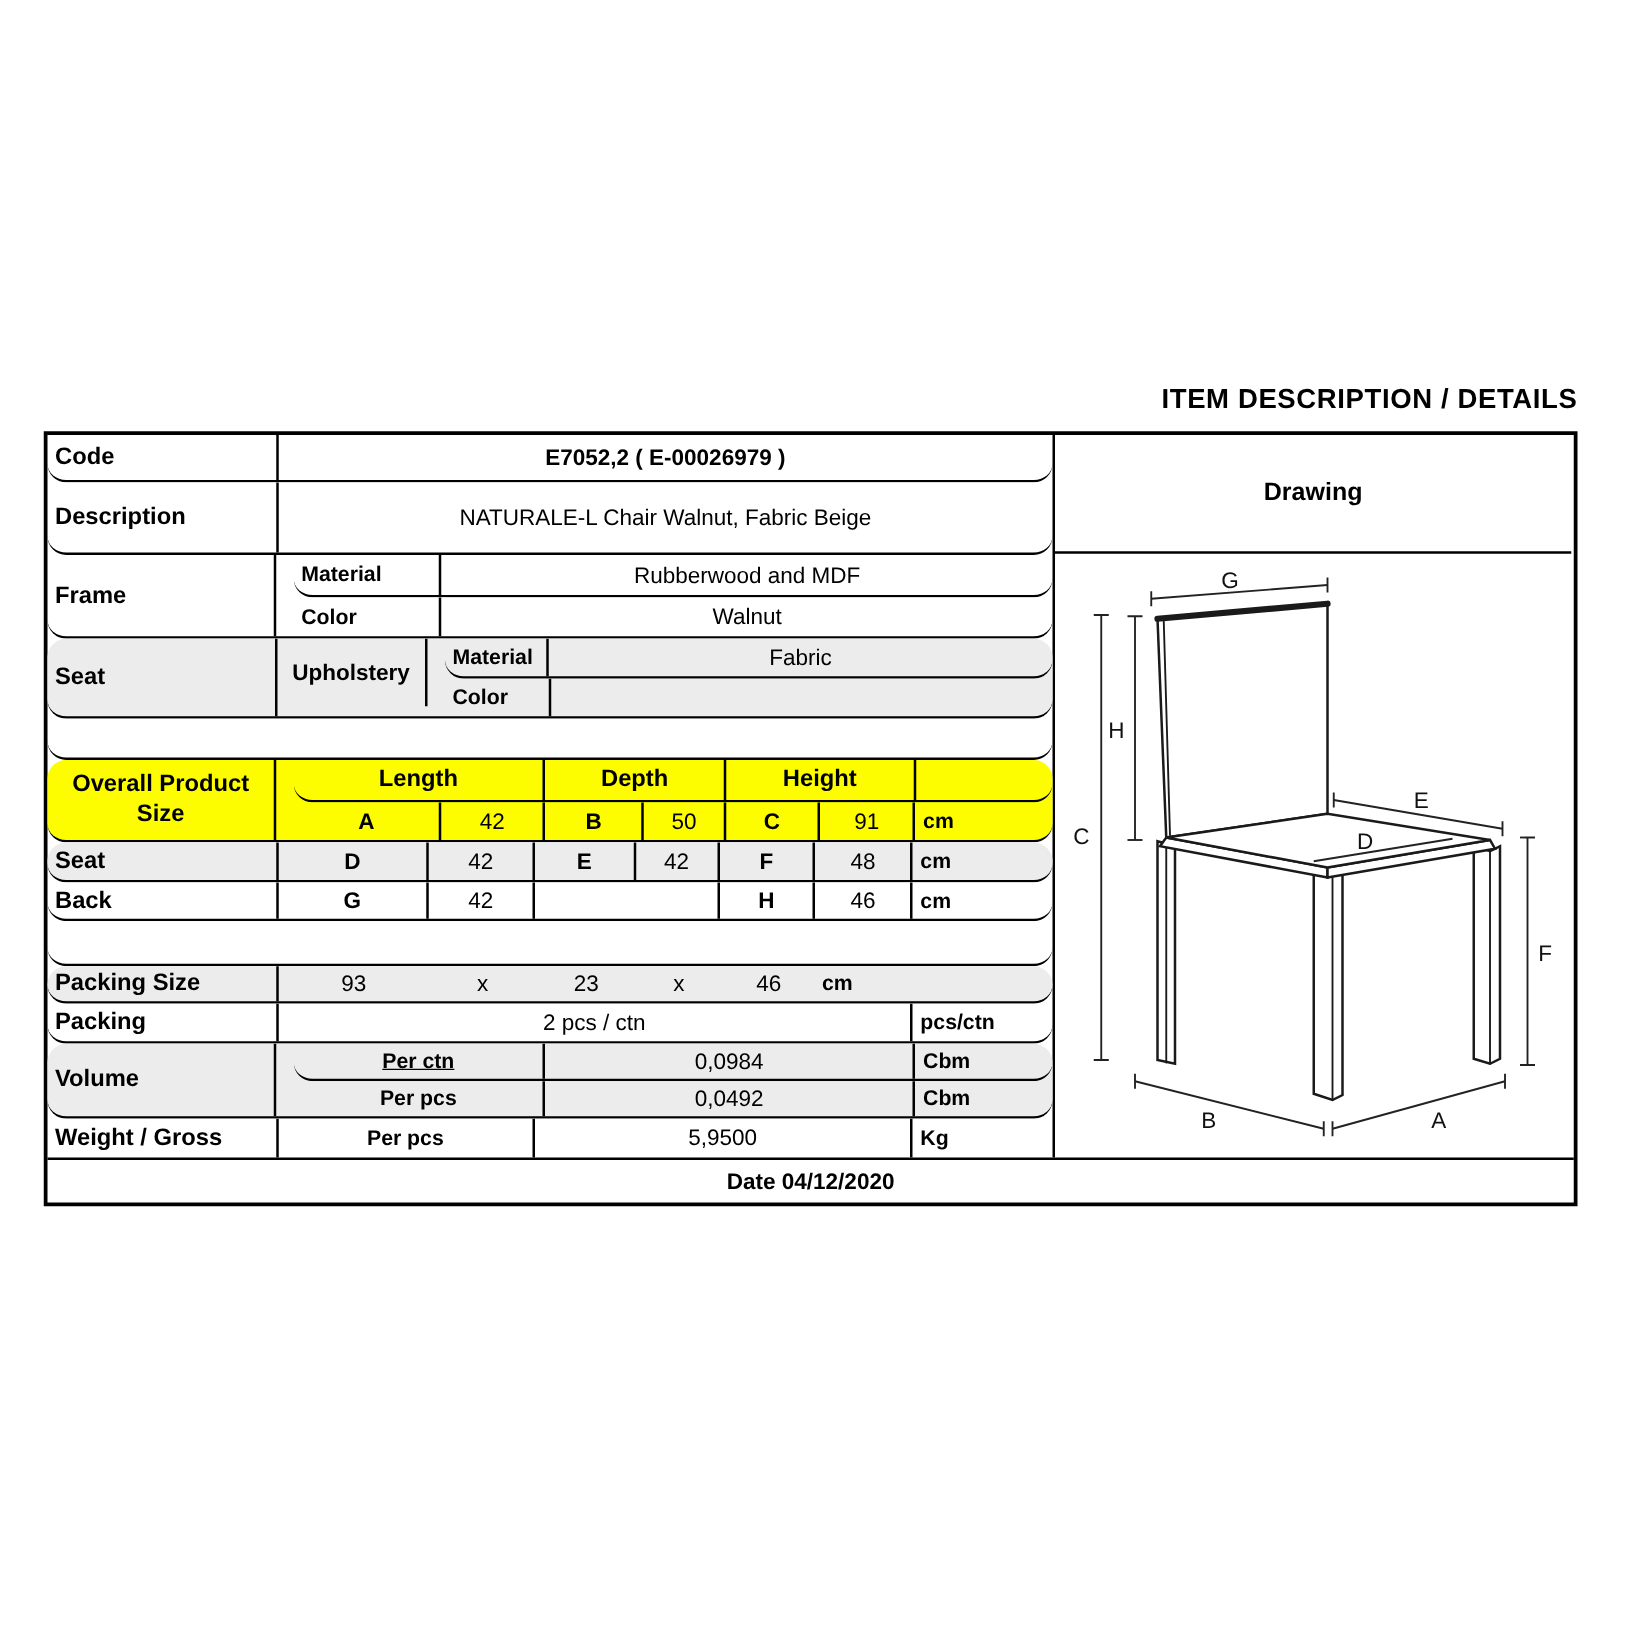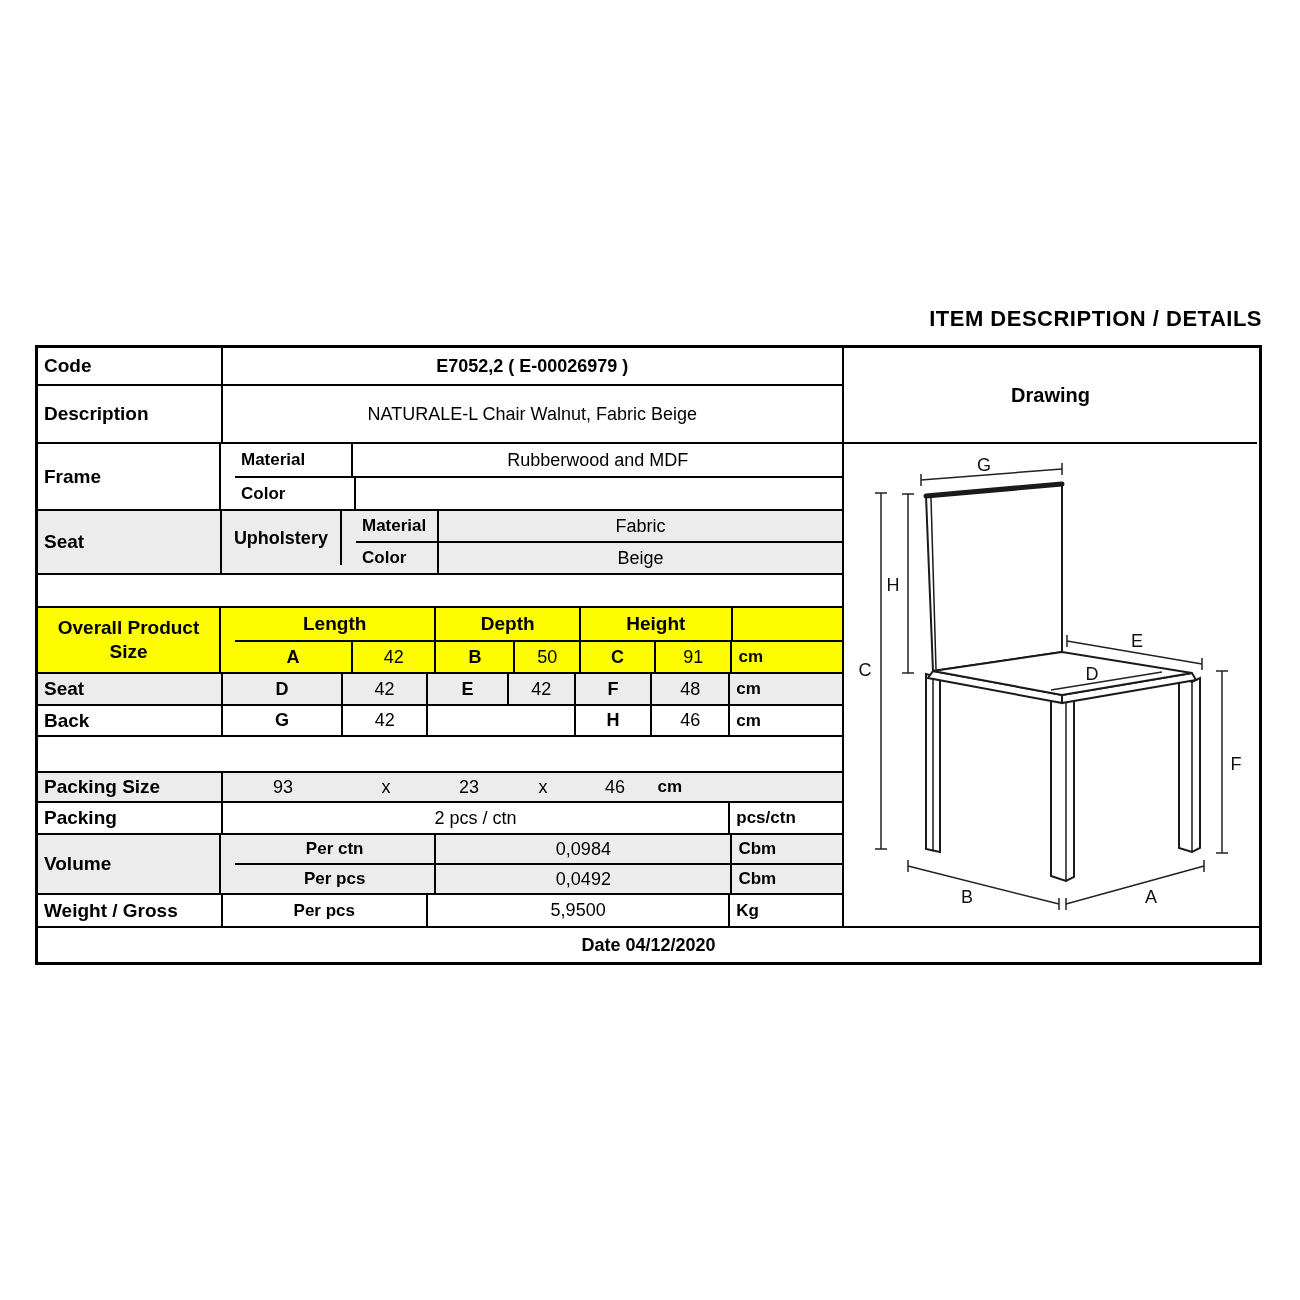--- a/index.html
+++ b/index.html
@@ -5,21 +5,21 @@
   html,body{margin:0;padding:0;background:#ffffff;}
   .canvas{position:relative;width:1300px;height:1300px;background:#ffffff;
           font-family:"Liberation Sans", sans-serif;color:#000;}
   .title{position:absolute;left:35px;top:306px;width:1227px;text-align:right;
          font-size:22px;font-weight:bold;letter-spacing:.5px;}
   .sheet{position:absolute;left:35px;top:345px;width:1227px;height:620px;
          border:3px solid #000;box-sizing:border-box;display:flex;flex-direction:column;}
   .main{display:flex;height:578px;}
   .left{width:806px;display:flex;flex-direction:column;border-right:2px solid #000;box-sizing:border-box;}
   .right{width:413px;display:flex;flex-direction:column;}
-  .row{display:flex;border-bottom:2px solid #000;box-sizing:border-box;flex-shrink:0;}
+  .row{display:flex;border-bottom:2px solid #000;box-sizing:border-box;flex-shrink:0;border-radius:15px;}
   .row.nb{border-bottom:none;}
   .col{display:flex;flex-direction:column;box-sizing:border-box;padding-left:14px;}
   .c{display:flex;align-items:center;box-sizing:border-box;border-right:2px solid #000;
      overflow:hidden;white-space:nowrap;}
   .c.last{border-right:none;}
   .al{padding-left:6px;justify-content:flex-start;}
   .ctr{justify-content:center;text-align:center;}
   .lbl{font-size:19px;font-weight:bold;}
   .sub{font-size:17px;font-weight:bold;}
   .val{font-size:18px;}
@@ -59,35 +59,35 @@
 
         <div class="row" style="height:67px;">
           <div class="c al lbl" style="width:185px;height:65px;">Frame</div>
           <div class="col" style="width:621px;">
             <div class="row" style="height:34px;">
               <div class="c al sub" style="width:121px;">Material</div>
               <div class="c ctr val last" style="width:500px;">Rubberwood and MDF</div>
             </div>
             <div class="row nb" style="height:31px;">
               <div class="c al sub" style="width:121px;">Color</div>
+              <div class="c ctr val last" style="width:500px;">Walnut</div>
             </div>
           </div>
         </div>
 
         <div class="row gray" style="height:64px;">
           <div class="c al lbl" style="width:185px;height:62px;">Seat</div>
           <div class="c ctr sub" style="width:121px;height:54px;font-size:18px;">Upholstery</div>
           <div class="col" style="width:500px;">
             <div class="row" style="height:32px;">
               <div class="c al sub" style="width:85px;">Material</div>
               <div class="c ctr val last" style="width:415px;">Fabric</div>
             </div>
             <div class="row nb" style="height:30px;">
               <div class="c al sub" style="width:85px;">Color</div>
-              <div class="c ctr val last" style="width:415px;">Beige</div>
             </div>
           </div>
         </div>
 
         <div class="row" style="height:33px;">
           <div class="c last" style="width:806px;"></div>
         </div>
 
         <div class="row yellow" style="height:66px;">
           <div class="c ctr lbl two-line" style="width:185px;height:64px;">
@@ -155,21 +155,21 @@
         <div class="row" style="height:32px;">
           <div class="c al lbl" style="width:185px;">Packing</div>
           <div class="c ctr val" style="width:509px;">2 pcs / ctn</div>
           <div class="c al unit last" style="width:112px;">pcs/ctn</div>
         </div>
 
         <div class="row gray" style="height:60px;">
           <div class="c al lbl" style="width:185px;height:58px;">Volume</div>
           <div class="col" style="width:621px;">
             <div class="row" style="height:30px;">
-              <div class="c ctr sub" style="width:206px;">Per ctn</div>
+              <div class="c ctr sub" style="width:206px;text-decoration:underline;">Per ctn</div>
               <div class="c ctr val" style="width:303px;">0,0984</div>
               <div class="c al unit last" style="width:112px;">Cbm</div>
             </div>
             <div class="row nb" style="height:28px;">
               <div class="c ctr sub" style="width:206px;">Per pcs</div>
               <div class="c ctr val" style="width:303px;">0,0492</div>
               <div class="c al unit last" style="width:112px;">Cbm</div>
             </div>
           </div>
         </div>

